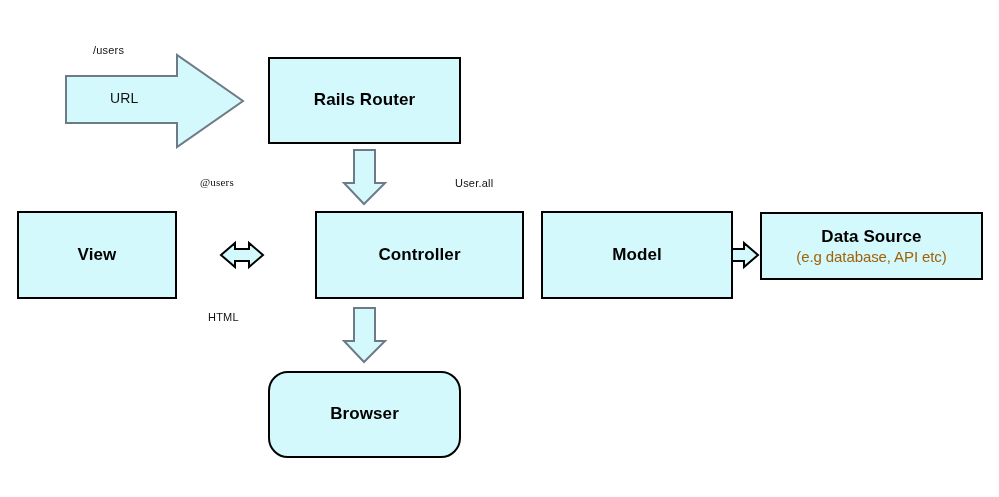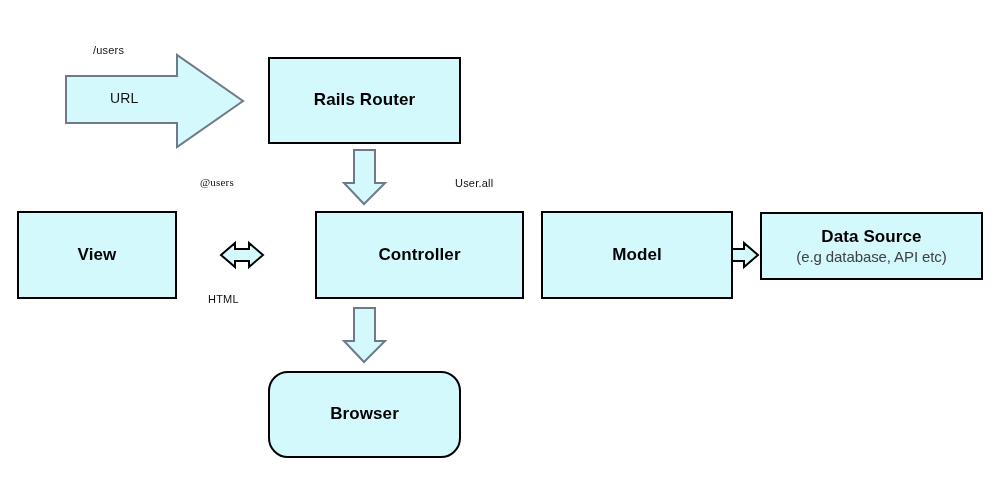--- a/index.html
+++ b/index.html
@@ -33,21 +33,21 @@
   }
   .node .node-title {
     font-weight: bold;
     font-size: 17px;
     color: #000000;
     letter-spacing: 0.1px;
   }
   .node .node-sub {
     font-weight: normal;
     font-size: 15px;
-    color: #404040;
+    color: #a16207;
     margin-top: 1px;
     letter-spacing: -0.1px;
   }
 
   #node-rails-router { left: 268px; top: 57px;  width: 193px; height: 87px; }
   #node-view         { left: 17px;  top: 211px; width: 160px; height: 88px; }
   #node-controller   { left: 268px; top: 211px; width: 209px; height: 88px; margin-left: 47px; }
   #node-model        { left: 518px; top: 211px; width: 192px; height: 88px; margin-left: 23px; }
   #node-data-source  { left: 760px; top: 212px; width: 223px; height: 68px; }
   #node-browser      { left: 268px; top: 371px; width: 193px; height: 87px; border-radius: 20px; }
@@ -56,21 +56,21 @@
   .edge-label {
     position: absolute;
     font-size: 11px;
     color: #111111;
     white-space: nowrap;
     letter-spacing: 0.2px;
   }
   #label-users    { left: 93px;  top: 44px;  }
   #label-at-users { left: 200px; top: 176px; font-family: Liberation Serif, serif; }
   #label-user-all { left: 455px; top: 177px; text-align: center; }
-  #label-html     { left: 208px; top: 293px; }
+  #label-html     { left: 208px; top: 311px; }
 
   
   #arrow-layer {
     position: absolute;
     left: 0;
     top: 0;
     width: 999px;
     height: 497px;
     pointer-events: none;
   }

